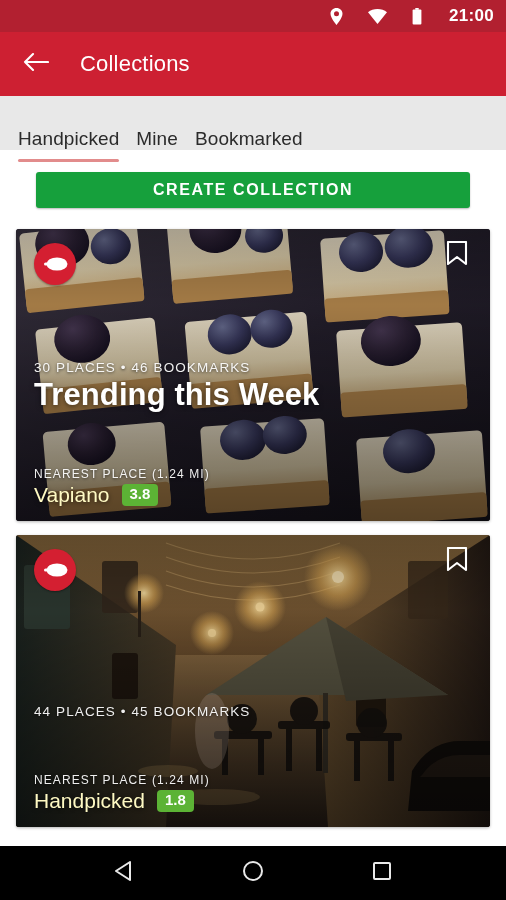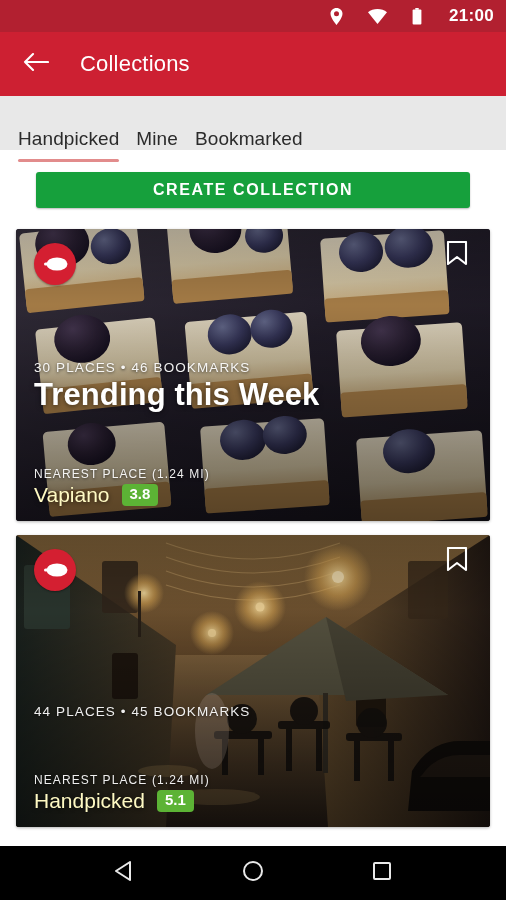--- a/index.html
+++ b/index.html
@@ -378,21 +378,21 @@
         </div>
 
         <div class="card-mid">
           <div class="card-meta">44 PLACES • 45 BOOKMARKS</div>
         </div>
 
         <div class="card-bottom">
           <div class="nearest-label">NEAREST PLACE (1.24 MI)</div>
           <div class="nearest-row">
             <span class="nearest-name">Handpicked</span>
-            <span class="rating-badge">5.1</span>
+            <span class="rating-badge">1.8</span>
           </div>
         </div>
       </div>
 
     </div>
   </div>
 
   <div class="navbar">
     <div class="nav-btn">
       <span>

